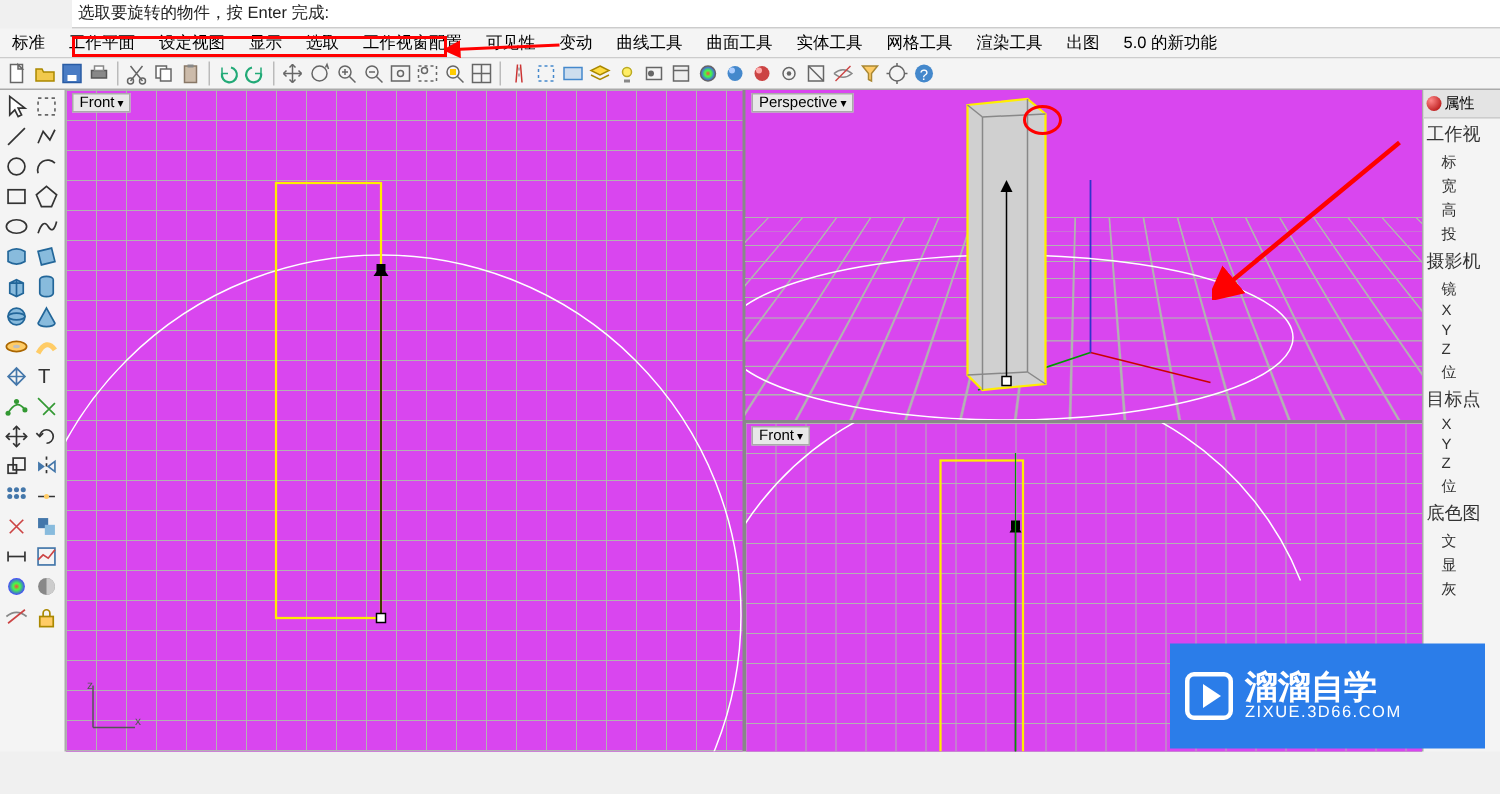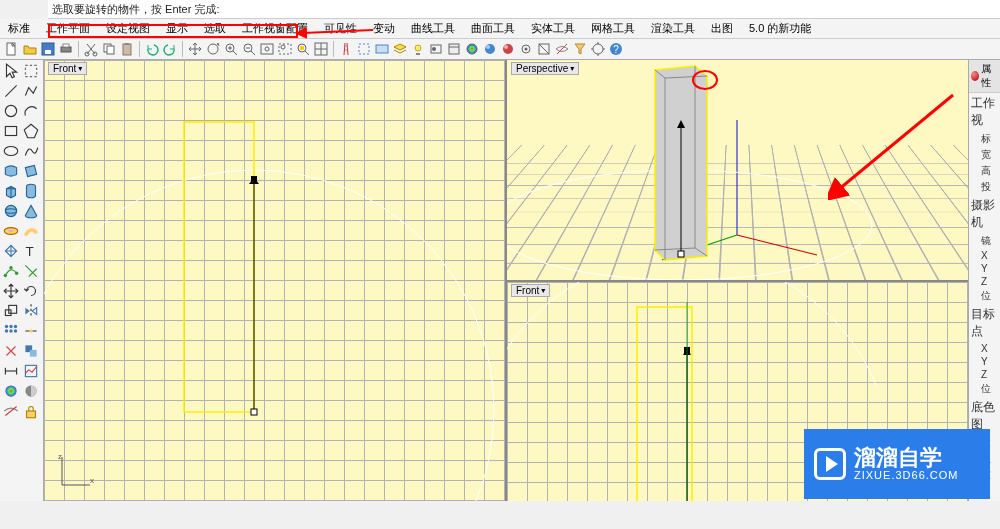--- a/index.html
+++ b/index.html
@@ -80,21 +80,21 @@
     .viewports {
       flex: 1;
       display: grid;
       grid-template-columns: 1fr 1fr;
       grid-template-rows: 1fr 1fr;
       gap: 2px;
       background: #888;
       position: relative;
     }
     .viewport {
-      background: #fef9c3;
+      background: #d946ef;
       position: relative;
       overflow: hidden;
     }
     .vp-front-big { grid-row: 1 / 3; grid-column: 1; }
     .vp-persp { grid-row: 1; grid-column: 2; }
     .vp-front-small { grid-row: 2; grid-column: 2; }
     .vp-label {
       position: absolute; left: 4px; top: 2px;
       background: #e8e8e8;
       border: 1px solid #aaa;
@@ -110,21 +110,21 @@
         linear-gradient(90deg, #b2b2b2 1px, transparent 1px);
       background-size: 20px 20px;
     }
     .axis-indicator {
       position: absolute;
       left: 12px; bottom: 10px;
       width: 40px; height: 40px;
       pointer-events: none;
     }
     .props-panel {
-      width: 32px;
+      width: 52px;
       background: #f4f4f4;
       border-left: 1px solid #aaa;
       font-size: 10px;
       overflow: hidden;
     }
     .props-header {
       background: #e4e4e4;
       border-bottom: 1px solid #ccc;
       padding: 2px 2px;
       display: flex; align-items: center; gap: 2px;
@@ -136,21 +136,21 @@
     .props-section-title { padding: 2px; color: #333; font-size: 12px; }
     .props-row {
       padding: 1px 4px 1px 12px;
       color: #333;
       font-size: 10px;
       white-space: nowrap;
     }
     .watermark {
       position: absolute;
       right: 10px; bottom: 30px;
-      width: 186px; height: 70px;
+      width: 210px; height: 70px;
       background: #2b7de9;
       display: flex; align-items: center;
       color: #fff;
       padding: 6px 10px;
       gap: 8px;
     }
     .watermark .play {
       width: 32px; height: 32px;
       border: 3px solid #fff;
       border-radius: 6px;

